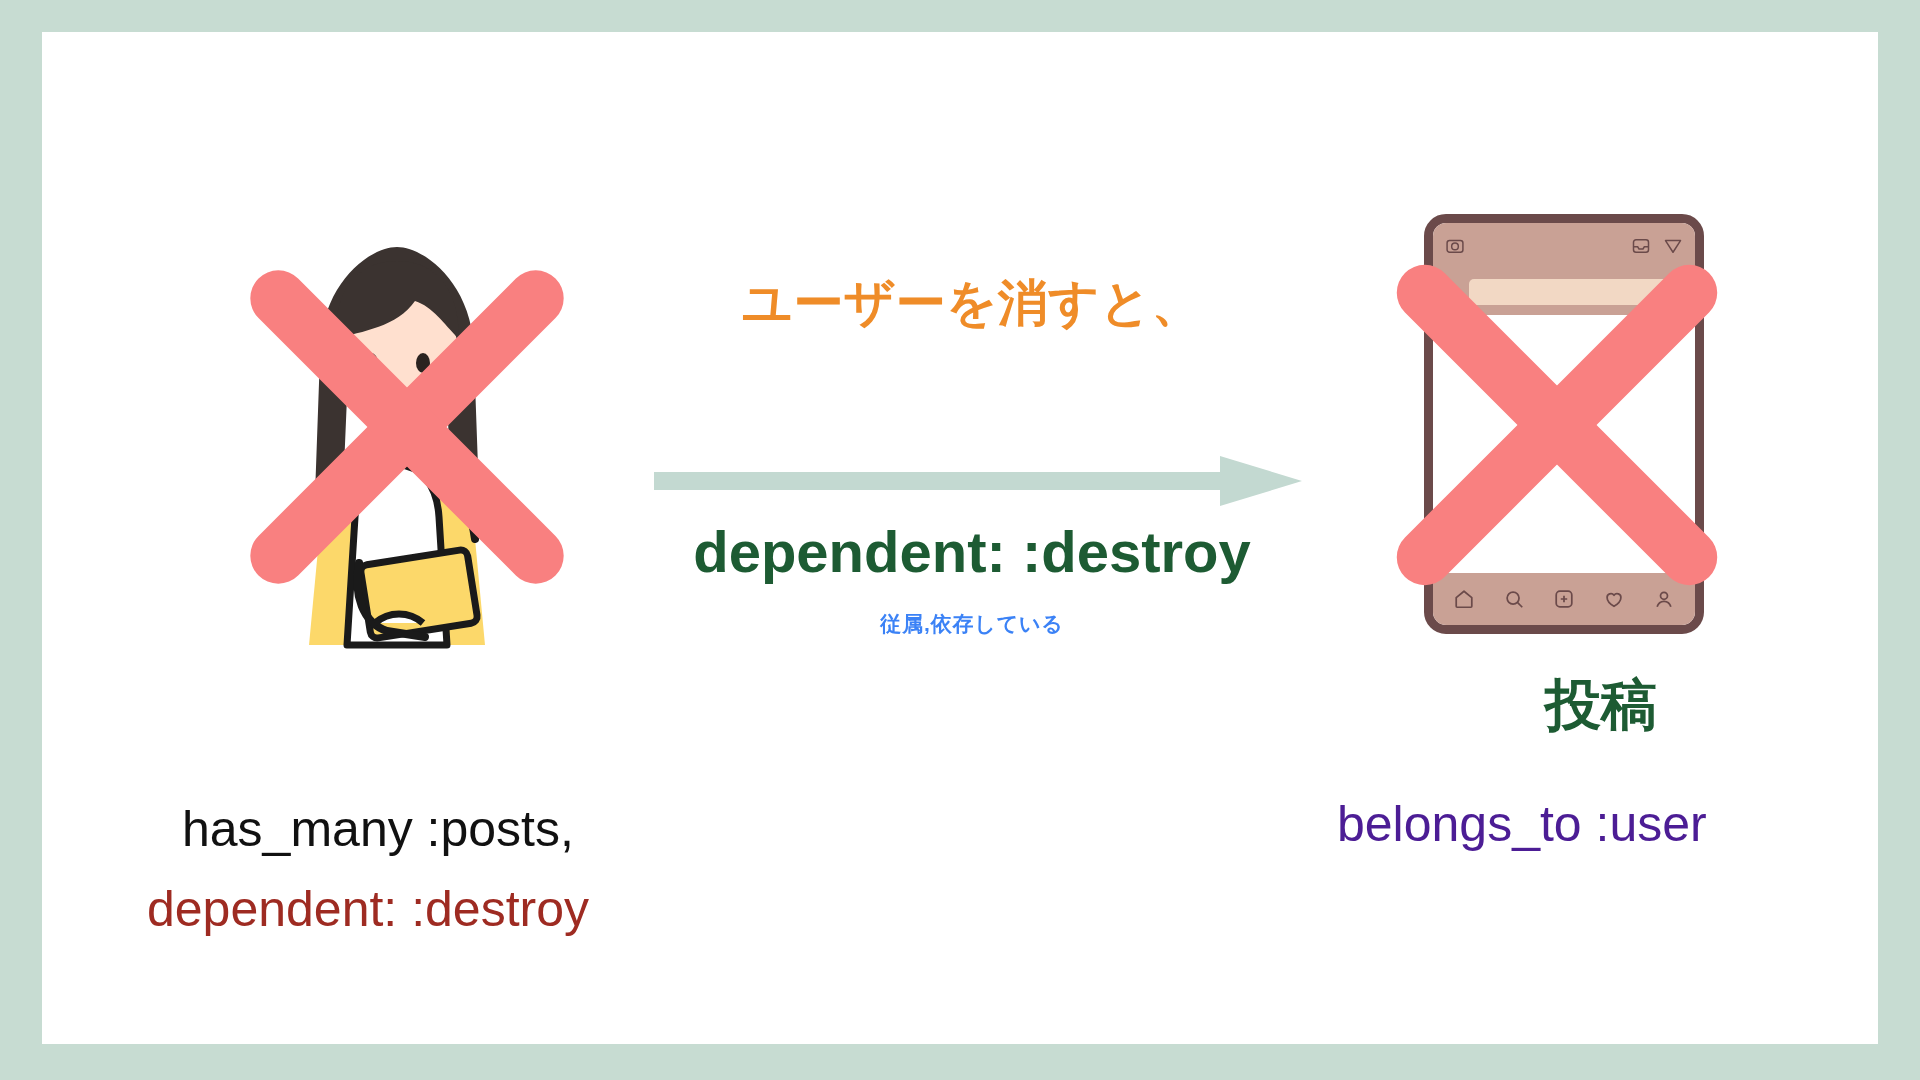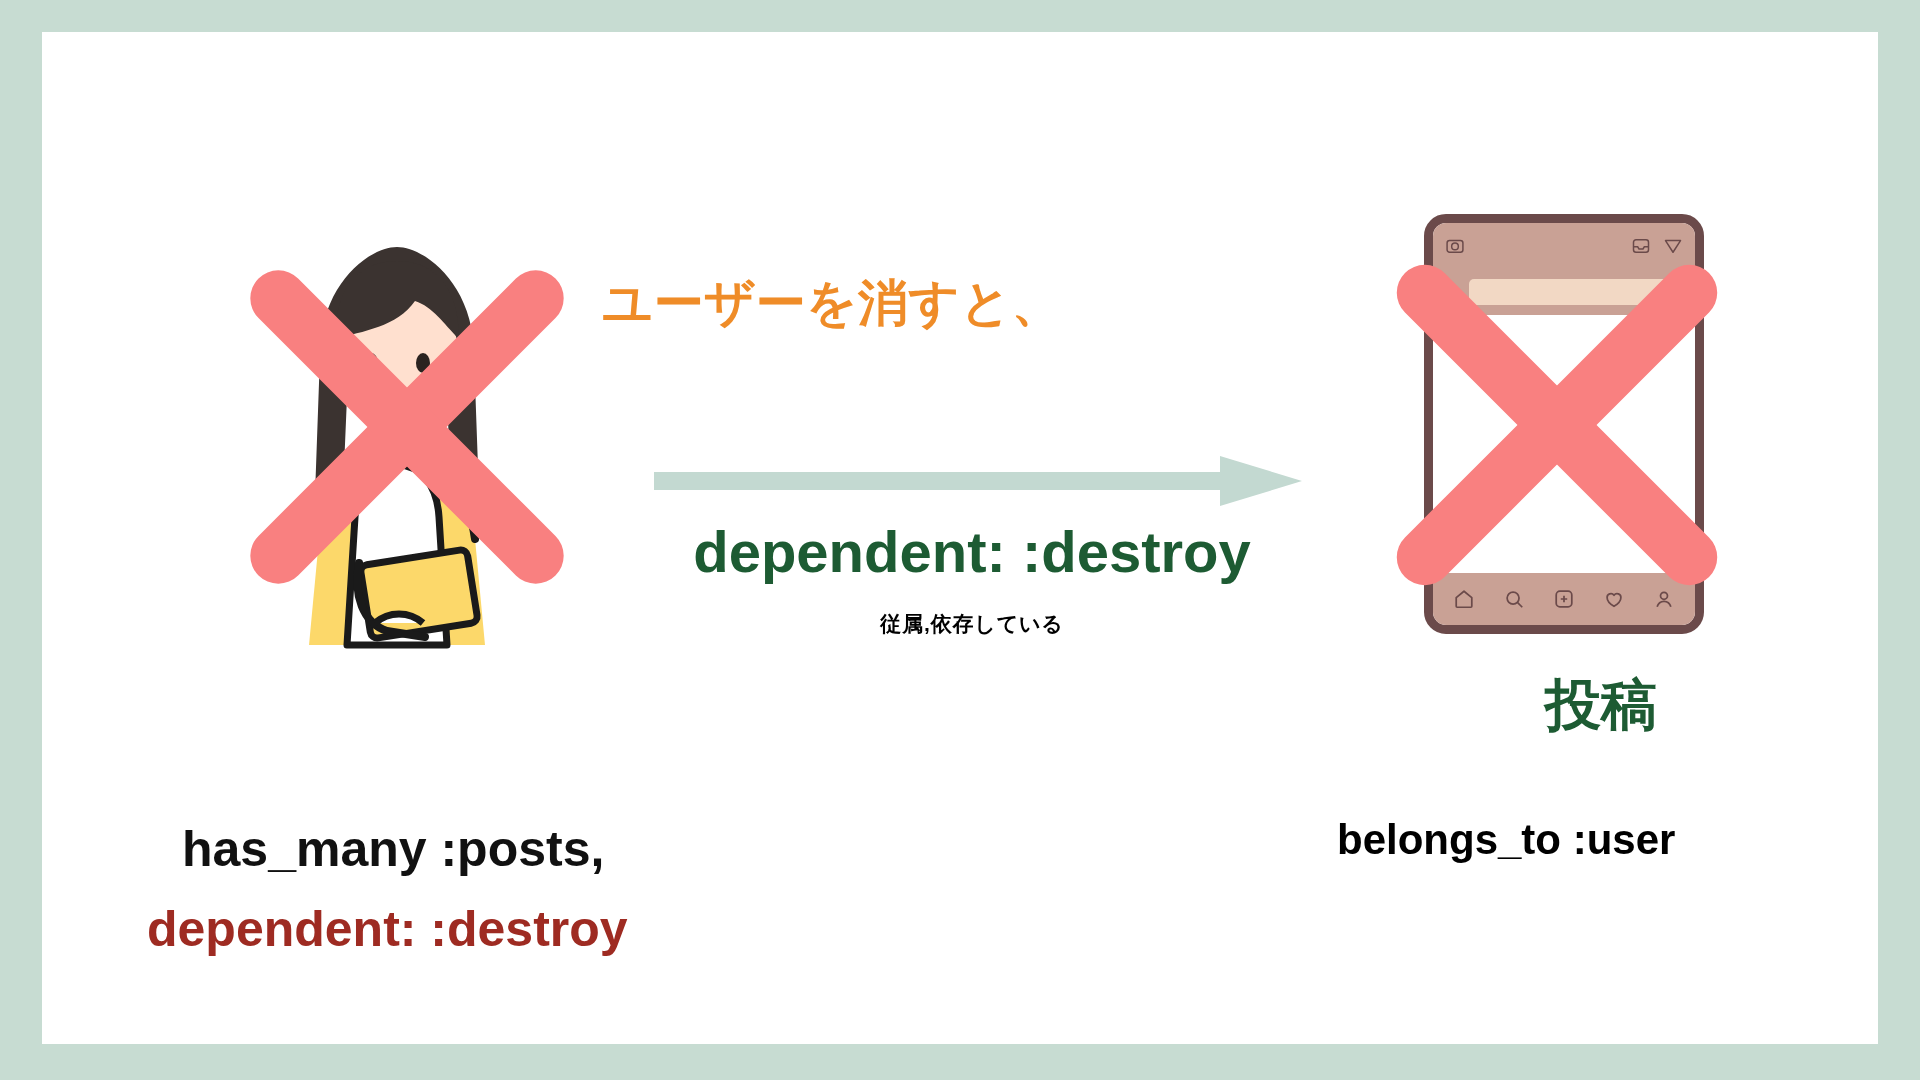--- a/index.html
+++ b/index.html
@@ -124,20 +124,21 @@
     box-sizing: border-box;
   }
   #phone-tabbar .ico { width: 22px; height: 22px; display:block; }
 
   
   #headline {
     position: absolute;
     left: 560px;
     top: 238px;
     width: 740px;
+    text-align: center;
     color: #ef8c28;
     font-weight: 700;
     font-size: 50px;
     line-height: 1.35;
     letter-spacing: 0.01em;
     white-space: pre;
   }
   #headline .l2 { display:block; }
 
   #arrow {
@@ -160,60 +161,59 @@
     font-size: 58px;
     line-height: 1.05;
     white-space: pre;
   }
   #center-gloss {
     position: absolute;
     left: 560px;
     top: 578px;
     width: 740px;
     text-align: center;
-    color: #000000;
+    color: #3b82f6;
     font-weight: 700;
     font-size: 21px;
     letter-spacing: 0.04em;
     white-space: pre;
   }
 
   
   .entity-label {
     position: absolute;
     color: #1d5b33;
     font-weight: 700;
     font-size: 56px;
     line-height: 1;
     white-space: pre;
   }
   #label-user { left: 250px; top: 655px; }
   #label-post { left: 1464px; top: 645px; margin-left: 39px; }
 
   .code-line {
     position: absolute;
-    font-weight: 700;
+    font-weight: 400;
     line-height: 1.08;
     white-space: pre;
-    margin-top: 20px;
   }
   #code-user-1 {
     left: 140px; top: 770px;
     font-size: 50px;
     color: #111111;
   }
   #code-user-2 {
     left: 105px; top: 850px;
     font-size: 50px;
     color: #9e2b22;
   }
   #code-post-1 {
     left: 1295px; top: 765px;
-    font-size: 42px;
-    color: #000000;
+    font-size: 50px;
+    color: #4c1d95;
   }
 </style>
 </head>
 <body>
 
 <div id="slide">
   <div id="card">
 
     <div id="user-figure">
       <svg viewBox="0 0 300 440" xmlns="http://www.w3.org/2000/svg">

